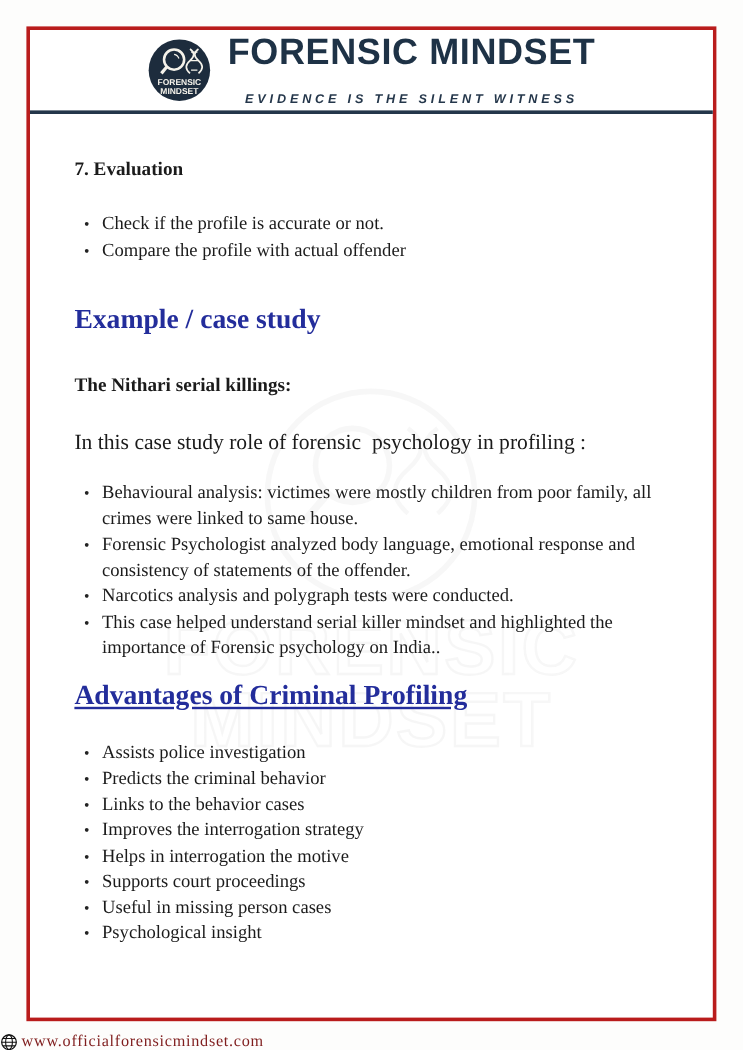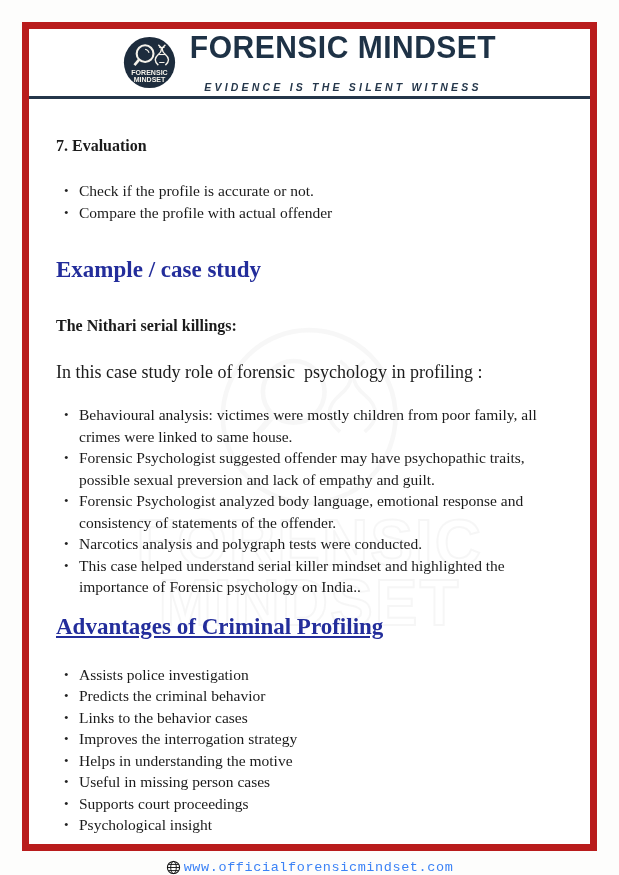--- a/index.html
+++ b/index.html
@@ -5,21 +5,21 @@
   * { margin:0; padding:0; box-sizing:border-box; }
   html,body { background:#fdfdfc; }
   body {
     width:619px; height:875px; overflow:hidden;
     font-family:"Liberation Serif", serif; color:#1b1b1b;
   }
   .page {
     position:relative;
     width:575px; height:829px;
     margin:22px auto 0 auto;
-    border:7px solid #b91c1c;
+    border:3px solid #b91c1c;
     background:#ffffff;
   }
   
   .hdr {
     height:70px;
     border-bottom:3px solid #24364a;
     display:flex; align-items:center; justify-content:center;
     gap:14px; background:#ffffff;
   }
   .logo { width:53px; height:53px; flex:0 0 auto; }
@@ -28,21 +28,21 @@
     font-family:"Liberation Sans", sans-serif;
     font-weight:800; font-size:30px; line-height:32px;
     letter-spacing:0.5px; color:#1e3246; transform:scaleY(1.02);
   }
   .hdr-tagline {
     font-family:"Liberation Sans", sans-serif;
     font-style:italic; font-weight:600; font-size:10.5px;
     letter-spacing:3.2px; color:#25374b; margin-top:17px;
   }
   
-  .content { position:relative; padding:0 40px 0 27px; z-index:2; }
+  .content { position:relative; padding:0 40px 0 37px; z-index:2; }
   .h-num { font-size:16px; font-weight:bold; margin-top:38px; }
   .h-blue { font-size:23px; font-weight:bold; color:#232d9b; }
   .h-example { margin-top:34px; }
   .h-adv { margin-top:16px;text-decoration:underline; }
   .h-case { font-size:16px; font-weight:bold; margin-top:34px; }
   .intro { font-size:18px; margin-top:27px; white-space:pre-wrap; }
   ul.blist { list-style:none; }
   ul.blist li {
     position:relative; padding-left:23px;
     font-size:15.5px; line-height:21.5px;
@@ -61,23 +61,23 @@
     z-index:1; text-align:center; opacity:0.055; pointer-events:none;
   }
   .watermark svg { width:185px; height:185px; }
   .wm-line {
     font-family:"Liberation Sans", sans-serif; font-weight:800;
     font-size:64px; line-height:60px; letter-spacing:2px;
     color:transparent; -webkit-text-stroke:2px #6b6b6b;
   }
   
   .footer {
-    margin-top:9px; display:flex; align-items:center; justify-content:center;
-    gap:3px; font-family:Liberation Mono, monospace;
-    font-size:13.5px; letter-spacing:0.6px; color:#3b82f6;
+    margin-top:9px; display:flex; align-items:center; 
+    gap:3px; font-family:Liberation Serif, serif;
+    font-size:13.5px; letter-spacing:0.6px; color:#7f1d1d;
   }
   .globe { width:15px; height:15px; display:block; }
 </style>
 </head>
 <body>
 
 <div class="page">
 
   <div class="hdr">
     <svg class="logo" viewBox="0 0 60 60">
@@ -123,37 +123,36 @@
 
     <div class="h-blue h-example">Example / case study</div>
 
     <div class="h-case">The Nithari serial killings:</div>
 
     <div class="intro">In this case study role of forensic  psychology in profiling :</div>
 
     <ul class="blist case-list">
 
     <li>Behavioural analysis: victimes were mostly children from poor family, all crimes were linked to same house.</li>
-        <li>Forensic Psychologist suggested offender may have psychopathic traits, possible sexual preversion and lack of empathy and guilt.</li>
         <li>Forensic Psychologist analyzed body language, emotional response and consistency of statements of the offender.</li>
         <li>Narcotics analysis and polygraph tests were conducted.</li>
         <li>This case helped understand serial killer mindset and highlighted the importance of Forensic psychology on India..</li>
       </ul>
 
     <div class="h-blue h-adv">Advantages of Criminal Profiling</div>
 
     <ul class="blist adv-list">
 
         <li>Assists police investigation</li>
         <li>Predicts the criminal behavior</li>
         <li>Links to the behavior cases</li>
         <li>Improves the interrogation strategy</li>
-        <li>Helps in understanding the motive</li>
+        <li>Helps in interrogation the motive</li>
+        <li>Supports court proceedings</li>
         <li>Useful in missing person cases</li>
-        <li>Supports court proceedings</li>
         <li>Psychological insight</li>
       </ul>
 
   </div>
 </div>
 
 <div class="footer">
   <svg class="globe" viewBox="0 0 16 16">
     <circle cx="8" cy="8" r="6.5" fill="none" stroke="#111" stroke-width="1.1"></circle>
     <ellipse cx="8" cy="8" rx="3" ry="6.5" fill="none" stroke="#111" stroke-width="1"></ellipse>

